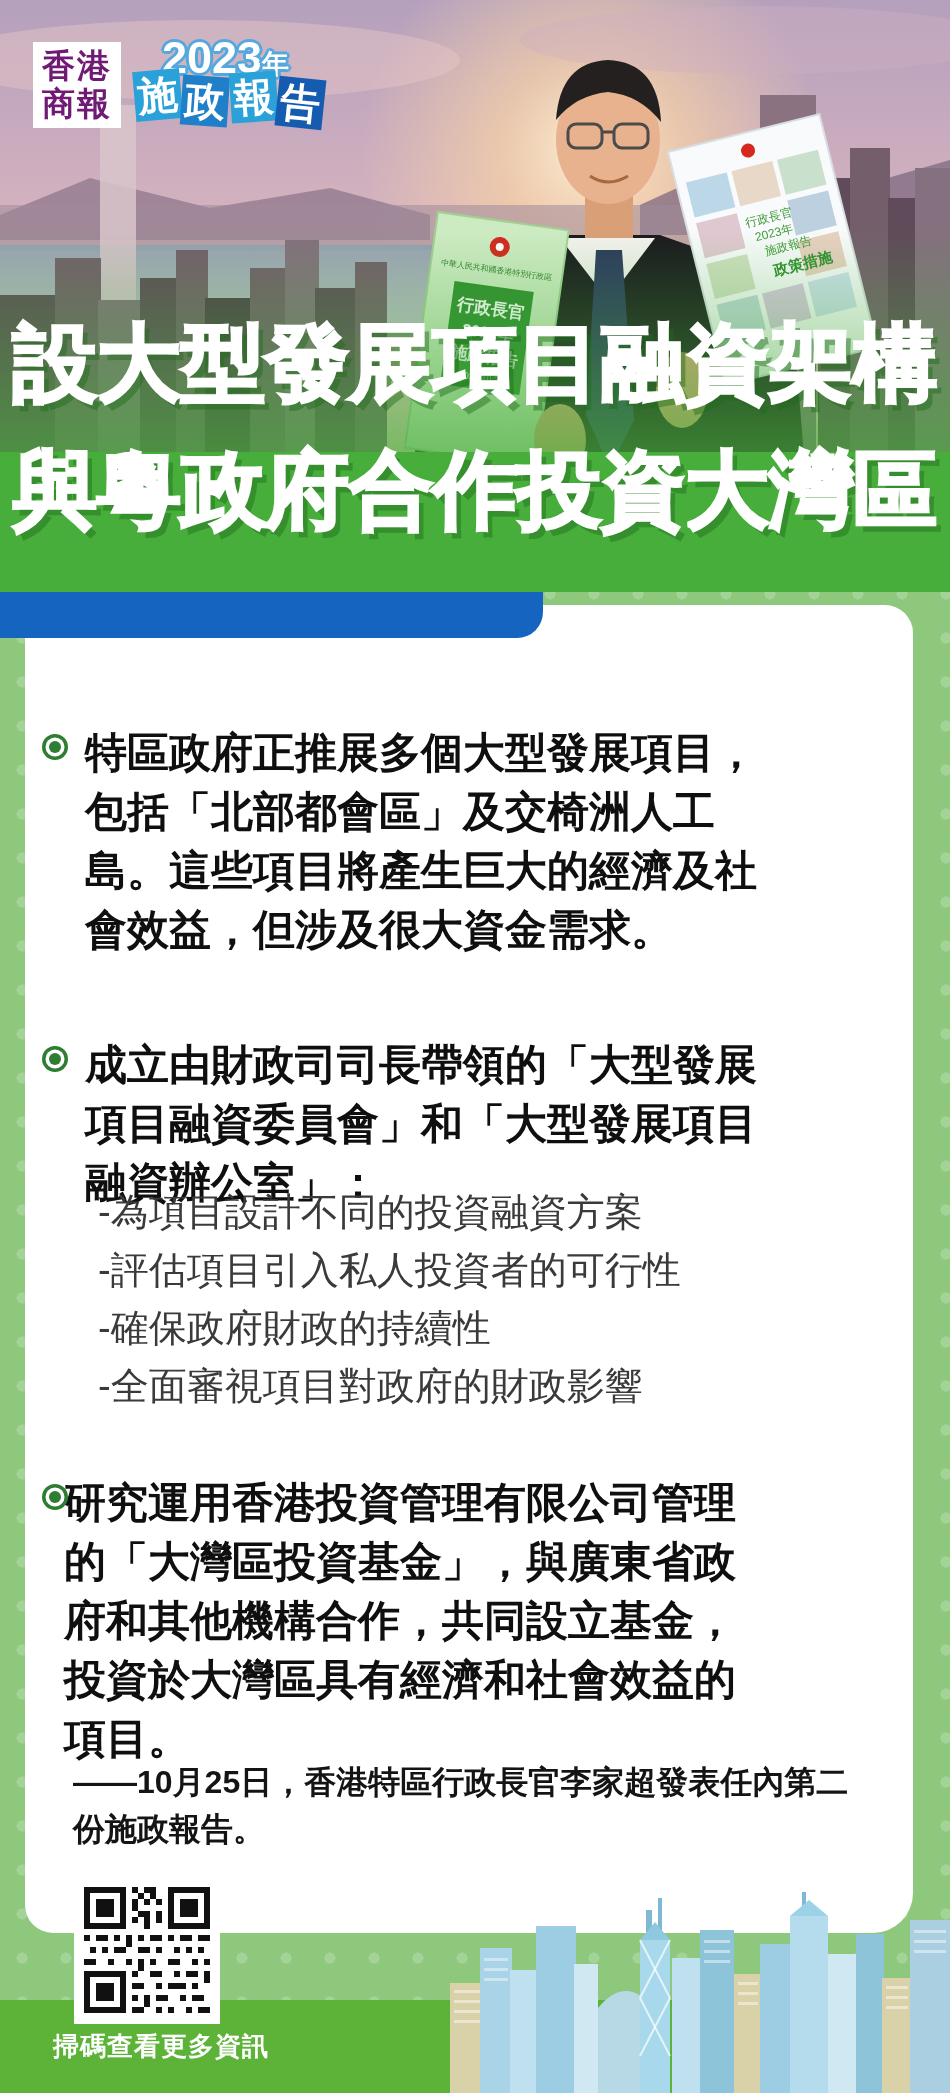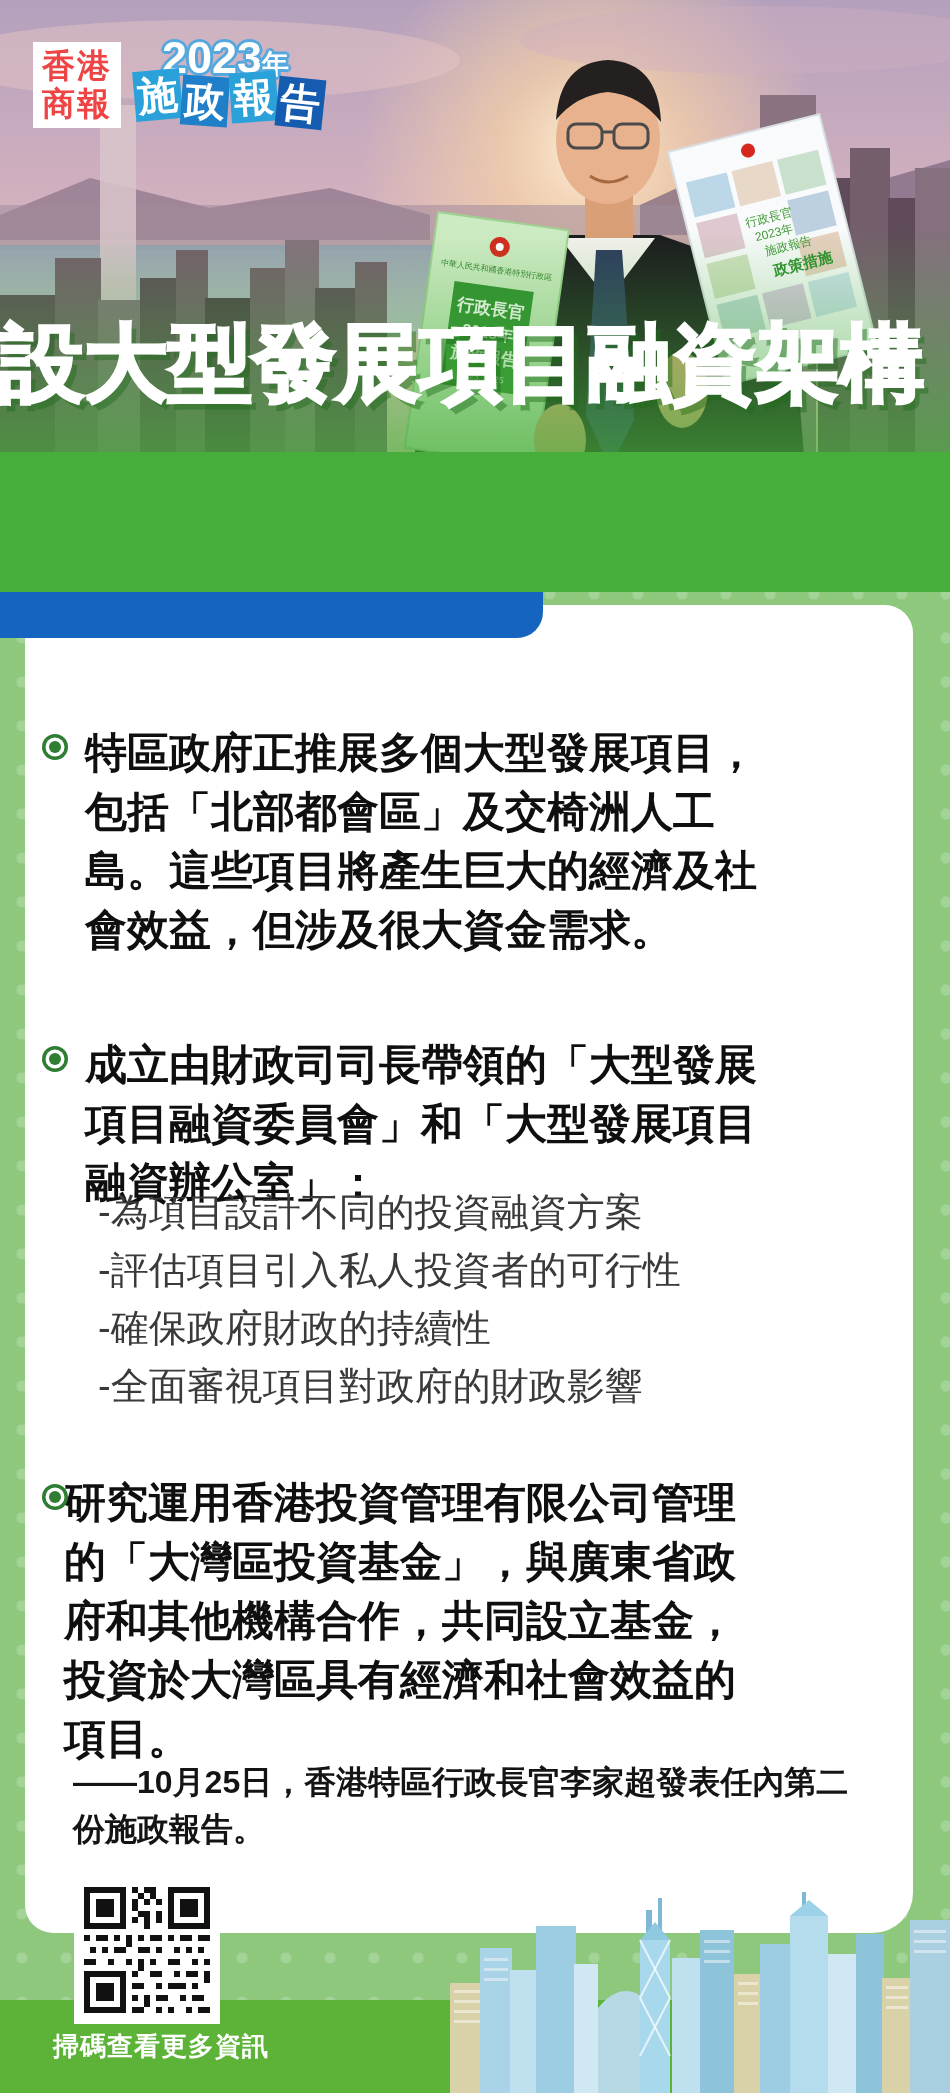--- a/index.html
+++ b/index.html
@@ -6,34 +6,34 @@
   body{font-family:"Liberation Sans","DejaVu Sans",sans-serif;}
   .poster{position:relative;width:950px;height:2093px;overflow:hidden;
     background-color:#8dc87d;
     background-image:radial-gradient(circle,rgba(255,255,255,.20) 5px,transparent 6px);
     background-size:44px 44px;}
   
   .hero{position:absolute;left:0;top:0;width:950px;height:592px;z-index:1;overflow:hidden;}
   .hero svg{display:block;}
   
   .brand-box{position:absolute;left:33px;top:42px;width:88px;height:86px;background:#fff;
-    color:#ef4444;text-align:center;font-family:"Liberation Serif","DejaVu Serif",serif;
+    color:#701a75;text-align:center;font-family:"Liberation Serif","DejaVu Serif",serif;
     font-weight:700;font-size:33px;line-height:38px;padding-top:5px;box-sizing:border-box;letter-spacing:2px;}
   .year-label{position:absolute;left:162px;top:32px;color:#fff;font-weight:800;font-size:45px;
     text-shadow:-3px 0 #55a8dd,3px 0 #55a8dd,0 -3px #55a8dd,0 3px #55a8dd,-2px -2px #55a8dd,2px 2px #55a8dd,-2px 2px #55a8dd,2px -2px #55a8dd;}
   .year-label .suffix{font-size:27px;font-weight:700;}
   .policy-title{position:absolute;left:134px;top:68px;white-space:nowrap;}
   .char-box{display:inline-block;width:47px;height:50px;margin-right:1px;color:#fff;
     font-size:40px;font-weight:900;text-align:center;line-height:50px;vertical-align:top;}
   .char-box:nth-child(1){background:#2ba1da;transform:rotate(-5deg) translateY(2px);}
   .char-box:nth-child(2){background:#1f7fc8;transform:rotate(4deg) translateY(8px);}
   .char-box:nth-child(3){background:#2ba1da;transform:rotate(-4deg) translateY(4px);}
   .char-box:nth-child(4){background:#155cb0;transform:rotate(6deg) translateY(10px);}
   
-  .headline{position:absolute;left:0;top:300px;width:950px;color:#fff;
+  .headline{position:absolute;left:0;top:300px;width:950px;text-align:center;color:#fff;
     font-weight:900;font-size:84px;line-height:127px;white-space:nowrap;
     -webkit-text-stroke:3px #ffffff;
     text-shadow:6px 7px 0 rgba(31,106,26,.45),0 0 2px rgba(31,106,26,.35);}
   
   .blue-bar{position:absolute;left:0;top:592px;width:543px;height:46px;background:#1565c0;
     border-radius:0 0 26px 0;z-index:3;}
   
   .card{position:absolute;left:25px;top:605px;width:888px;height:1328px;background:#fff;
     border-radius:0 28px 40px 28px;z-index:2;}
   .bullet{position:absolute;left:0;width:768px;box-sizing:border-box;padding:0 26px 0 60px;
@@ -171,20 +171,21 @@
       <div>香港</div>
       <div>商報</div>
     </div>
     <div class="year-label"><span>2023</span><span class="suffix">年</span></div>
     <div class="policy-title">
       <span class="char-box">施</span><span class="char-box">政</span><span class="char-box">報</span><span class="char-box">告</span>
     </div>
 
     <div class="headline">
       <div>設大型發展項目融資架構</div>
+      <div>與粵政府合作投資大灣區</div>
     </div>
   </div>
 
   <div class="blue-bar"></div>
 
   <div class="card">
     <p class="bullet b1">特區政府正推展多個大型發展項目，包括「北部都會區」及交椅洲人工島。這些項目將產生巨大的經濟及社會效益，但涉及很大資金需求。</p>
     <p class="bullet b2">成立由財政司司長帶領的「大型發展項目融資委員會」和「大型發展項目融資辦公室」：</p>
     <div class="subitems">
       <div>-為項目設計不同的投資融資方案</div>

